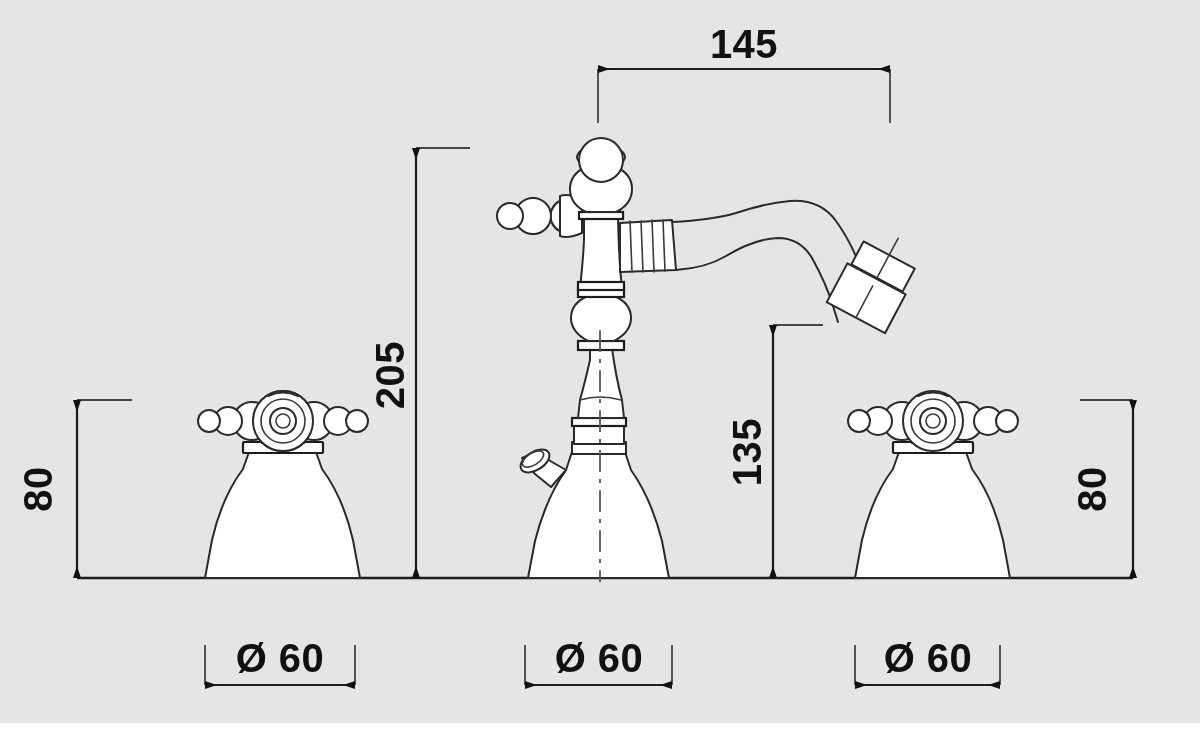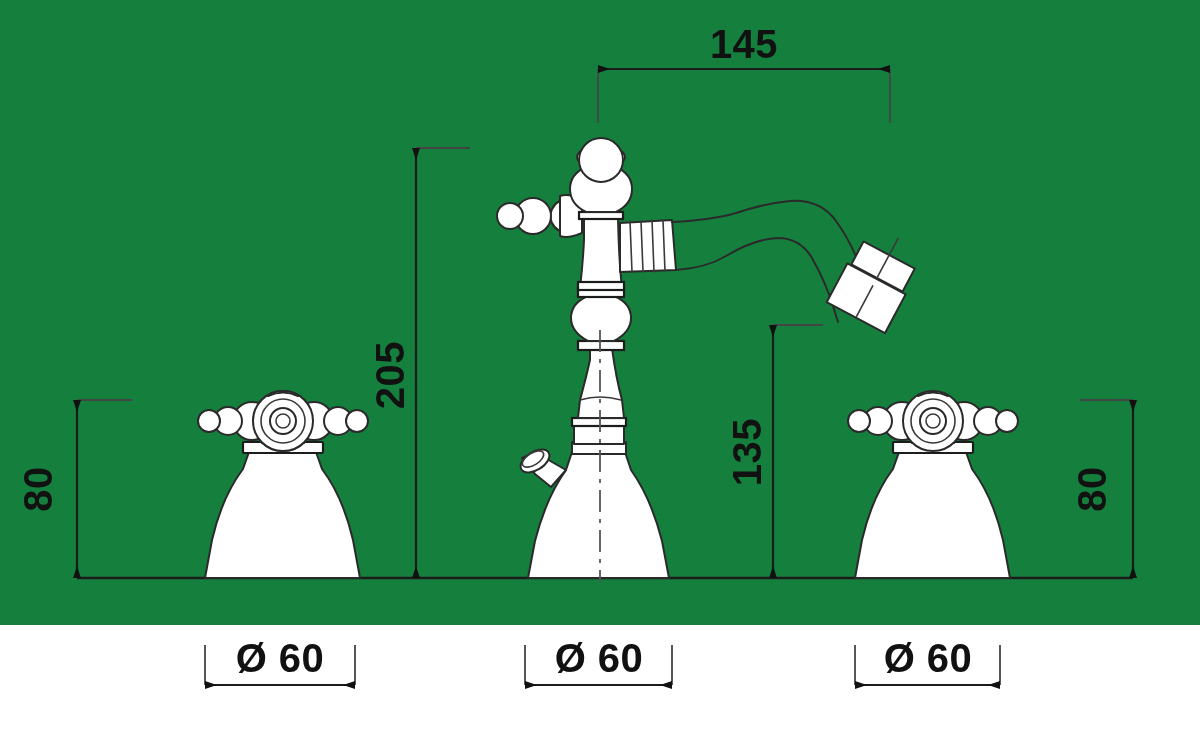--- a/index.html
+++ b/index.html
@@ -10,22 +10,22 @@
   }
   body {
     width: 1200px;
     height: 737px;
     font-family: "Liberation Sans", sans-serif;
     overflow: hidden;
   }
   #drawing-root {
     position: relative;
     width: 1200px;
-    height: 625px;
-    background: #15803d;
+    height: 723px;
+    background: #e5e5e5;
   }
   svg.sheet {
     display: block;
     width: 1200px;
     height: 737px;
   }
   .dim-text {
     font-family: "Liberation Sans", sans-serif;
     font-size: 40px;
     font-weight: bold;

